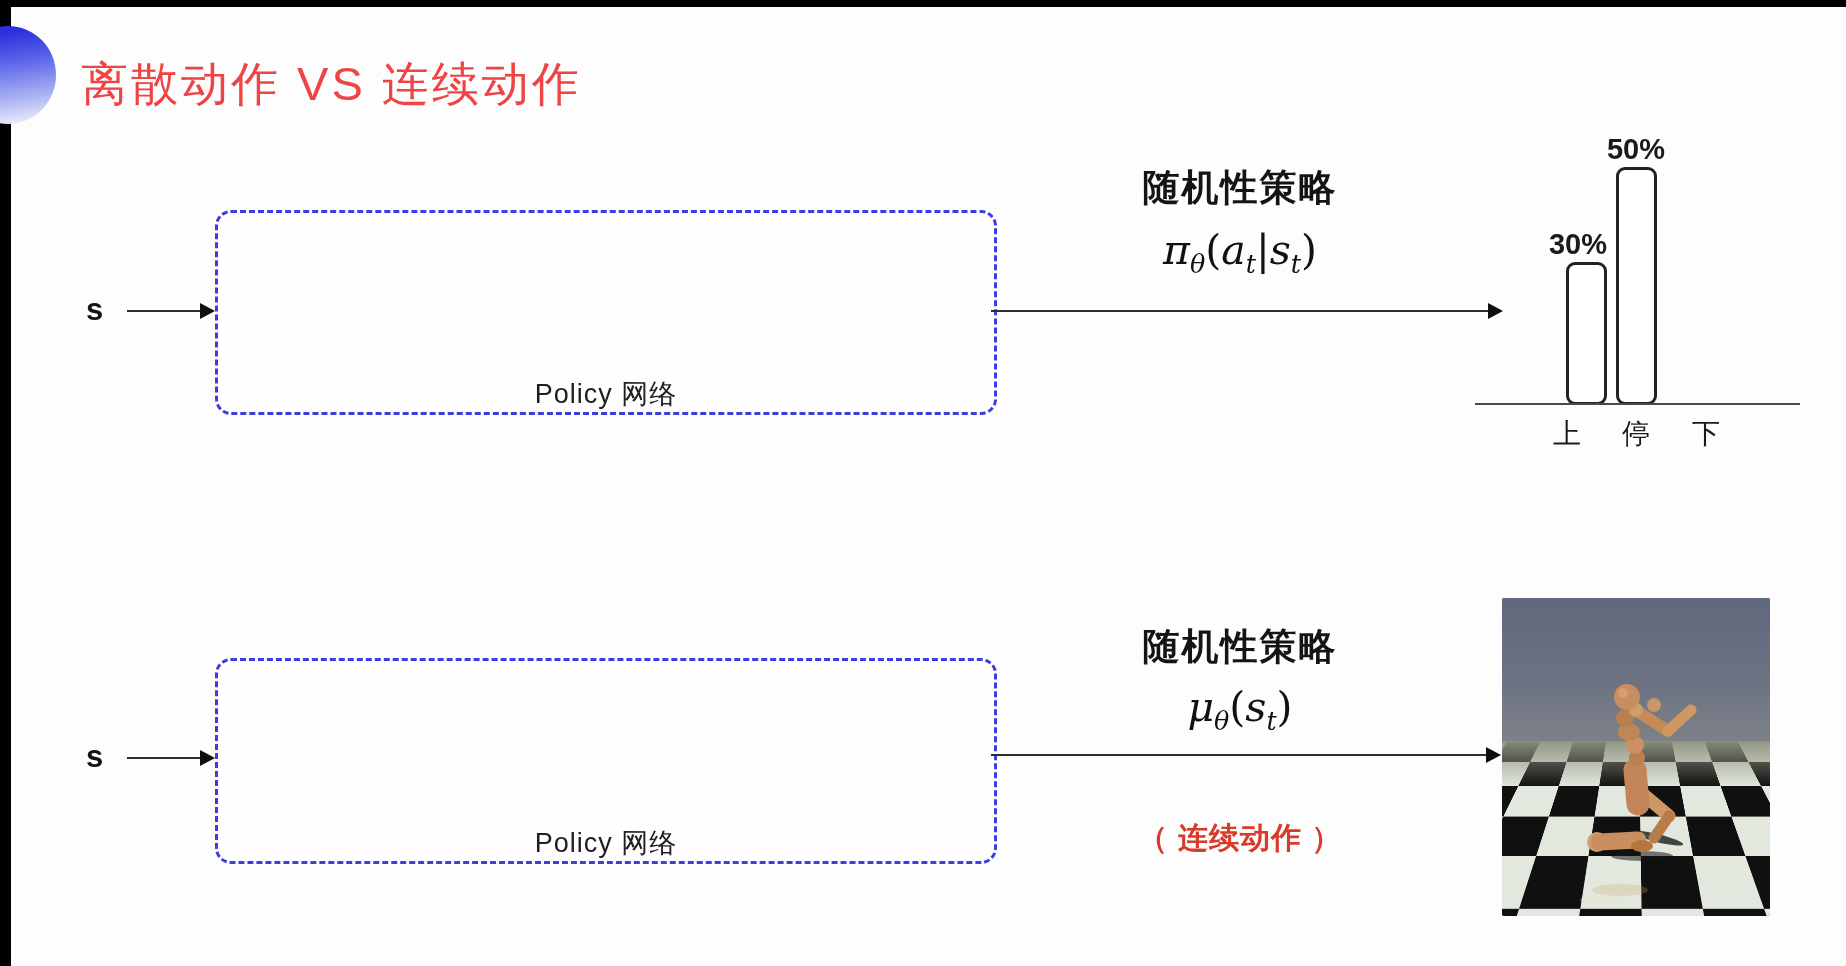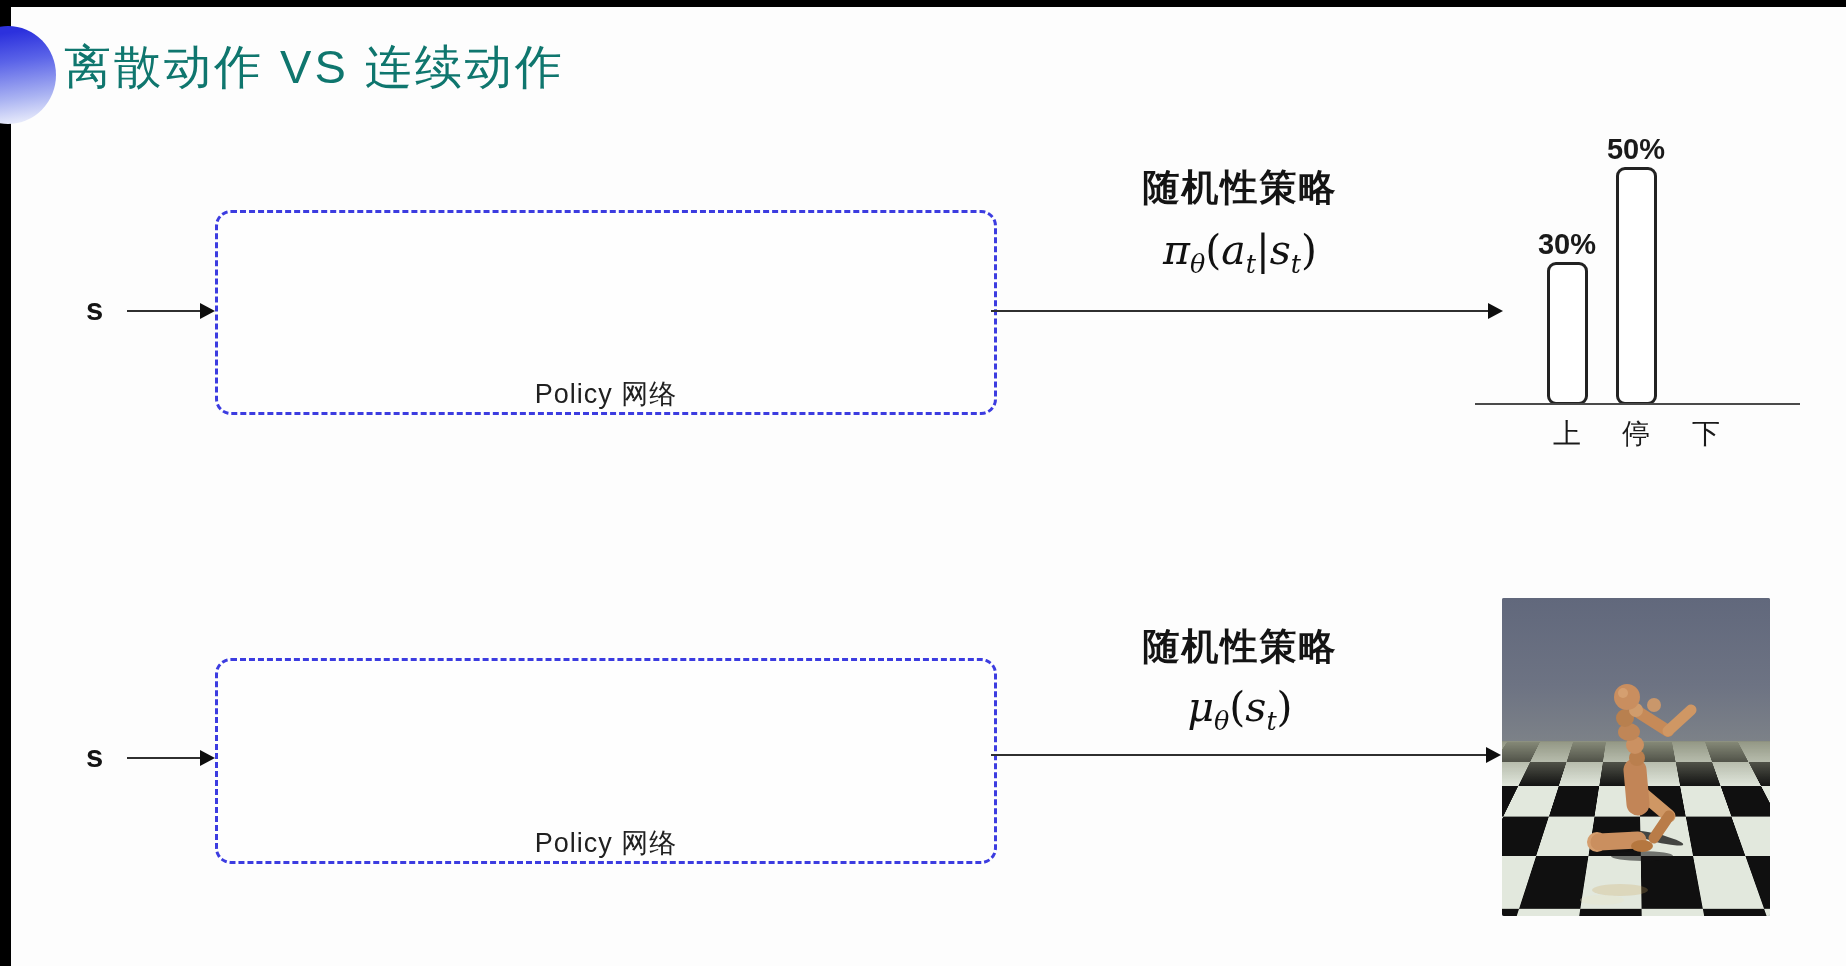--- a/index.html
+++ b/index.html
@@ -10,22 +10,22 @@
   }
   .edge-top{position:absolute;left:0;top:0;width:100%;height:7px;background:#000;}
   .edge-left{position:absolute;left:0;top:0;width:11px;height:100%;background:#000;}
 
   
   .title-bullet{
     position:absolute;left:-40px;top:26px;width:96px;height:98px;border-radius:50%;
     background:linear-gradient(172deg,#2c31dd 12%,#5a63e8 38%,#aab3f2 72%,#e9ecfb 95%);
   }
   .slide-title{
-    position:absolute;left:64px;top:36px;margin:0;
-    font-size:47px;font-weight:500;color:#0f766e;letter-spacing:3px;white-space:nowrap;
+    position:absolute;left:64px;top:36px;margin:17px;
+    font-size:47px;font-weight:500;color:#ef4444;letter-spacing:3px;white-space:nowrap;
   }
 
   
   .s-label{position:absolute;font-size:31px;font-weight:700;color:#141414;}
   .arrow-line{position:absolute;height:2px;background:#2f2f2f;}
   .arrow-head{position:absolute;width:0;height:0;
     border-left:15px solid #0e0e0e;border-top:8px solid transparent;border-bottom:8px solid transparent;}
 
   
   .policy-box{
@@ -86,21 +86,21 @@
 
   <div class="arrow-line" style="left:991px;top:310px;width:500px;"></div>
   <div class="arrow-head" style="left:1488px;top:303px;"></div>
 
   <div class="stack-label policy-title" style="top:163px;">随机性策略</div>
 
   <div class="stack-label formula" style="top:226px;"><span class="it">π</span><sub>θ</sub><span>(</span><span class="it">a</span><sub>t</sub><span>|</span><span class="it">s</span><sub>t</sub><span>)</span></div>
 
 
   <div class="bar-chart">
-    <div class="bar-col" style="left:52px;">
+    <div class="bar-col" style="left:52px;align-items:flex-end;">
       <span class="pct">30%</span>
       <div class="bar" style="height: 143px;"></div>
     </div>
     <div class="bar-col" style="left:121px;">
       <span class="pct">50%</span>
       <div class="bar" style="height: 238px;"></div>
     </div>
     <div class="baseline"></div>
     <span class="cat" style="left:52px;">上</span>
     <span class="cat" style="left:121px;">停</span>
@@ -115,20 +115,21 @@
     <span>Policy 网络</span>
   </div>
 
   <div class="arrow-line" style="left:991px;top:754px;width:498px;"></div>
   <div class="arrow-head" style="left:1486px;top:747px;"></div>
 
   <div class="stack-label policy-title" style="top:622px;">随机性策略</div>
 
   <div class="stack-label formula" style="top:683px;"><span class="it">μ</span><sub>θ</sub><span>(</span><span class="it">s</span><sub>t</sub><span>)</span></div>
 
+  <div class="stack-label action-red" style="top:818px;">（ 连续动作 ）</div>
 
   <div class="mj-frame">
     <div class="mj-sky"></div>
     <div class="mj-floor"></div>
     <div class="mj-haze"></div>
     <div class="mj-glow"></div>
     <svg class="mj-svg" width="268" height="318" viewBox="0 0 268 318">
 
       <ellipse cx="155" cy="240" rx="27" ry="4" fill="#1c1c1c" opacity="0.8" transform="rotate(14 155 240)"></ellipse>
       <ellipse cx="140" cy="258" rx="31" ry="5" fill="#141414" opacity="0.55"></ellipse>

